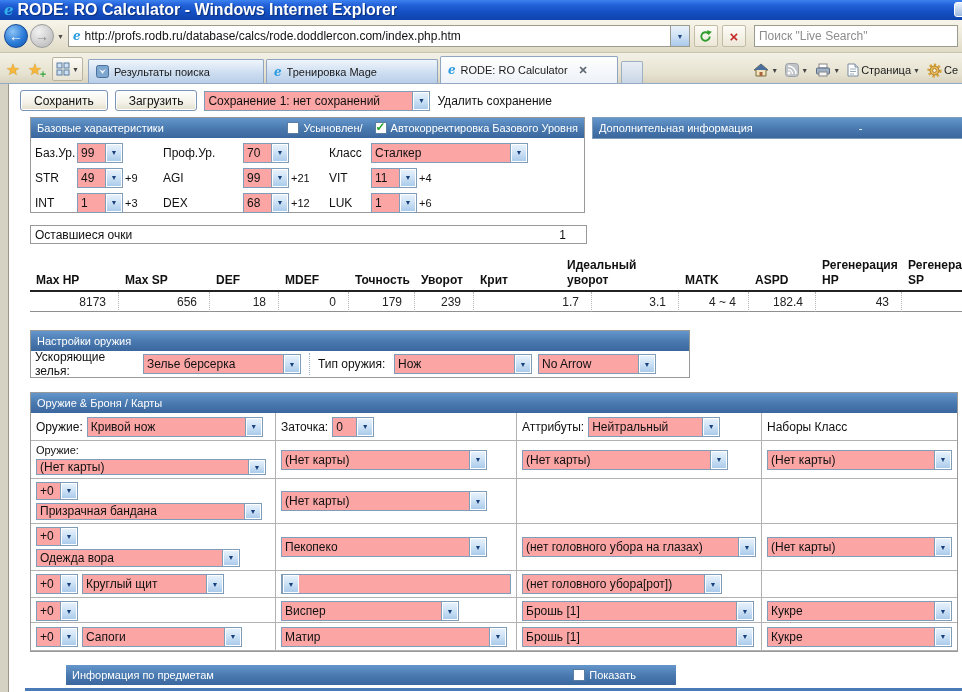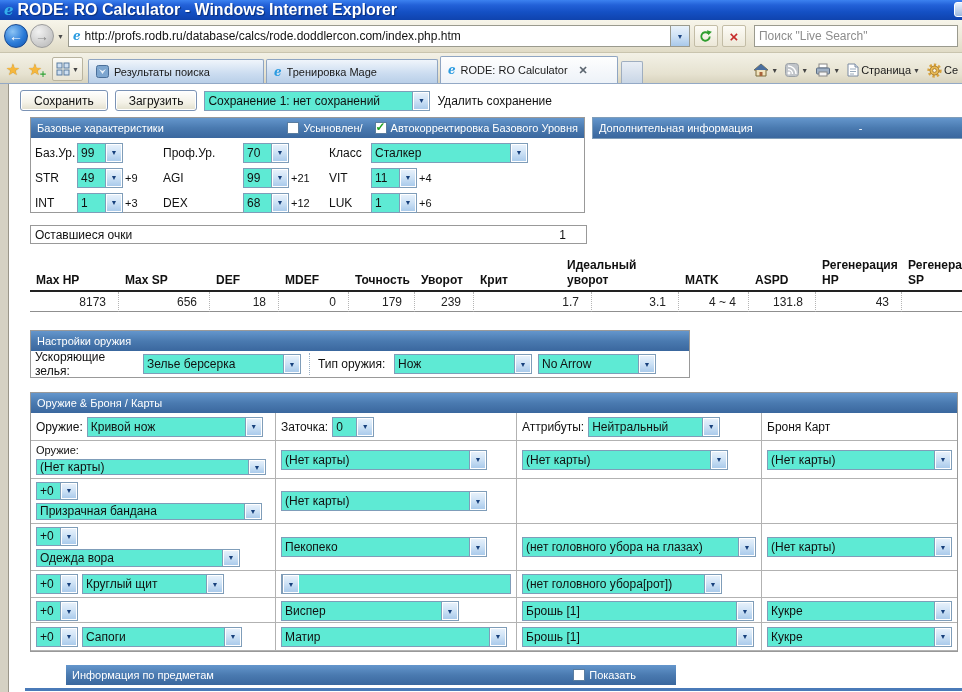--- a/index.html
+++ b/index.html
@@ -64,21 +64,21 @@
   .tt{display:flex;align-items:center;gap:2px;font-size:11px;color:#1a1a1a;padding:2px 2px;}
   .tt .dd{font-size:7px;color:#444;}
 
   
   .page{position:absolute;left:0;top:84px;width:962px;height:608px;background:#fff;overflow:hidden;}
   .win-edge{position:absolute;left:0;top:0;width:9px;height:608px;background:#d5d1c3;border-right:1px solid #9a968a;}
 
   .xp-btn{height:21px;padding:0 13px;border:1px solid #7b93b5;border-radius:3px;font-size:12px;color:#111;
     background:linear-gradient(180deg,#ffffff 0%,#f4f2e8 60%,#e2dfcd 100%);box-shadow:inset 0 0 0 1px #fff;
     display:inline-flex;align-items:center;}
-  .sel{display:inline-flex;align-items:center;height:20px;border:1px solid #7f9db9;background:#5eead4;font-size:12px;color:#111;}
+  .sel{display:inline-flex;align-items:center;height:20px;border:1px solid #7f9db9;background:#fca5a5;font-size:12px;color:#111;}
   .sel .stxt{flex:1;padding:0 3px;white-space:nowrap;overflow:hidden;}
   .sel .sarr{width:17px;align-self:stretch;border-left:1px solid #7f9db9;
     background:linear-gradient(180deg,#eaf3fc 0%,#cfe3f6 45%,#a6c8ea 100%);
     display:flex;align-items:center;justify-content:center;font-size:7px;color:#17407c;box-shadow:inset 0 0 0 1px #fff;}
   .sel.hl .stxt{background:#2c59c8;color:#fff;}
   .cb{display:inline-block;width:12px;height:12px;background:#fff;border:1px solid #5a7da0;position:relative;flex:none;}
   .cb.checked::after{content:"✓";position:absolute;left:0px;top:-3px;color:#21a121;font-size:12px;font-weight:bold;}
   .phead{height:20px;background:linear-gradient(180deg,#6496cc 0%,#4a7ab0 50%,#3a679e 100%);
     color:#fff;font-size:11px;display:flex;align-items:center;padding:0 6px;}
   .lab{font-size:12px;color:#111;}
@@ -385,21 +385,21 @@
       <div class="drow">
         <div class="dcell dv" style="width:89px">8173</div>
         <div class="dcell dv" style="width:91px">656</div>
         <div class="dcell dv" style="width:69px">18</div>
         <div class="dcell dv" style="width:70px">0</div>
         <div class="dcell dv" style="width:66px">179</div>
         <div class="dcell dv" style="width:59px">239</div>
         <div class="dcell dv" style="width:118px">1.7</div>
         <div class="dcell dv" style="width:87px">3.1</div>
         <div class="dcell dv" style="width:70px">4 ~ 4</div>
-        <div class="dcell dv" style="width:67px">131.8</div>
+        <div class="dcell dv" style="width:67px">182.4</div>
         <div class="dcell dv" style="width:86px">43</div>
         <div class="dcell dv" style="width:80px"></div>
       </div>
     </div>
 
     <div class="panel weapons">
       <div class="phead">
         <span>Настройки оружия</span>
       </div>
       <div class="wbody">
@@ -442,21 +442,21 @@
             </span>
         </div>
         <div class="ecell" style="height:28px">
           <span class="elab">Аттрибуты:</span>
           <span class="sel" style="width:132px">
               <span class="stxt">Нейтральный</span>
               <span class="sarr">▼</span>
             </span>
         </div>
         <div class="ecell col-last" style="height:28px">
-          <span class="elab">Броня Карт</span>
+          <span class="elab">Наборы Класс</span>
         </div>
 
         <div class="ecell stack" style="height:38px">
           <span class="elab small">Оружие:</span>
           <span class="sel" style="width:230px">
               <span class="stxt">(Нет карты)</span>
               <span class="sarr">▼</span>
             </span>
         </div>
         <div class="ecell" style="height:38px">

